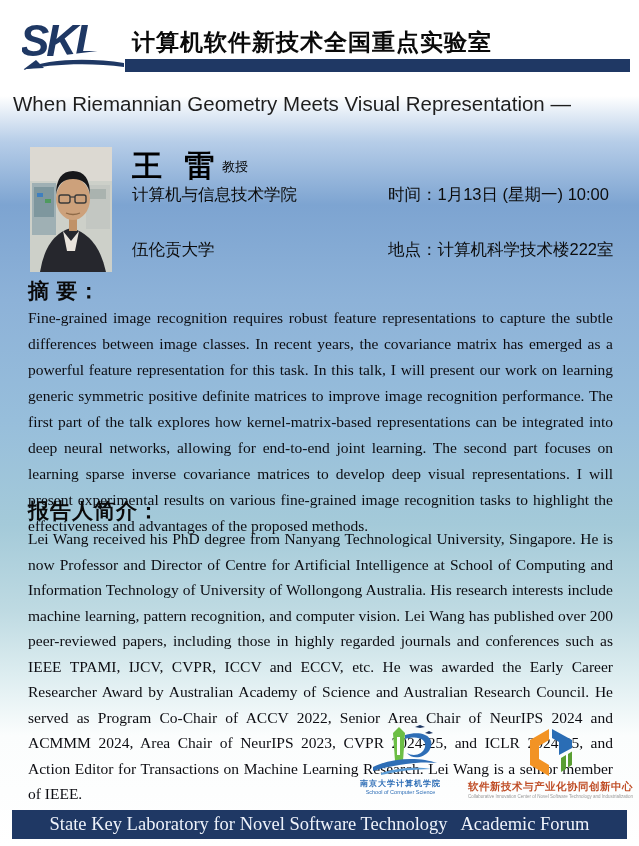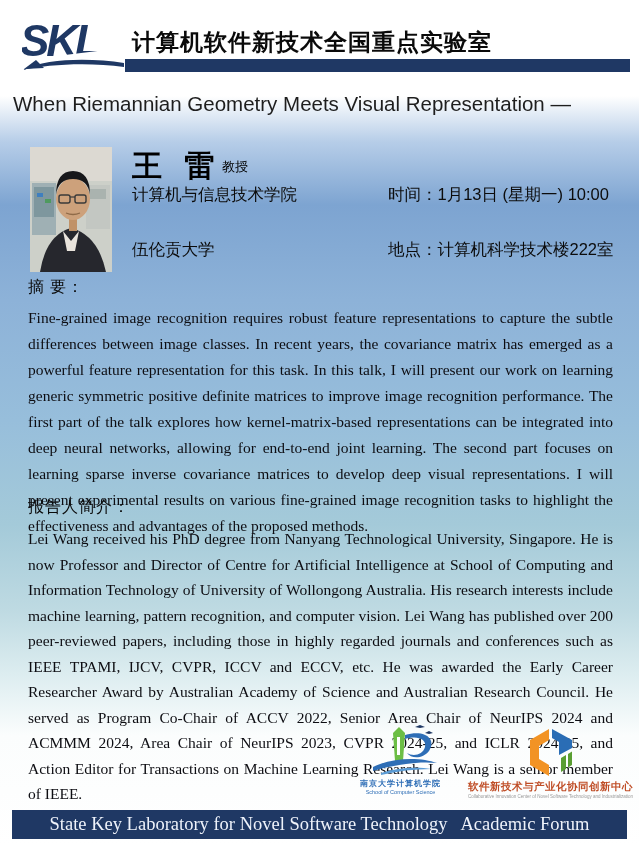--- a/index.html
+++ b/index.html
@@ -32,21 +32,21 @@
   
   .speaker-photo{position:absolute;left:30px;top:147px;width:82px;height:125px;display:block;}
   .speaker-name{position:absolute;left:132px;top:146px;font-family:"DejaVu Serif",serif;
     font-size:30px;font-weight:bold;color:#000;letter-spacing:6px;}
   .speaker-title{position:absolute;left:222px;top:158px;font-size:13px;color:#000;}
   .speaker-dept{position:absolute;left:132px;top:184px;font-size:16.5px;color:#0c0c0c;}
   .speaker-univ{position:absolute;left:132px;top:239px;font-size:16.5px;color:#0c0c0c;}
   .talk-time{position:absolute;left:388px;top:184px;font-size:16.5px;color:#0c0c0c;}
   .talk-venue{position:absolute;left:388px;top:239px;font-size:16.5px;color:#0c0c0c;}
   
-  .section-heading{font-family:"Liberation Serif",serif;font-size:16px;font-weight:normal;color:#0a0a0a;letter-spacing:1px;}
+  .section-heading{font-family:"Liberation Serif",serif;font-size:21px;font-weight:bold;color:#0a0a0a;letter-spacing:1px;}
   .abstract-heading{position:absolute;left:28px;top:277px;}
   .abstract-body{position:absolute;left:28px;top:305px;width:585px;
     font-family:"Liberation Serif",serif;font-size:15.5px;line-height:26px;
     text-align:justify;color:#0d0d12;}
   .bio-heading{position:absolute;left:28px;top:497px;}
   .bio-body{position:absolute;left:28px;top:526px;width:585px;
     font-family:"Liberation Serif",serif;font-size:15.5px;line-height:25.5px;
     text-align:justify;color:#0d0d12;}
   
   .logo-nju{position:absolute;left:343px;top:725px;width:115px;text-align:center;}

